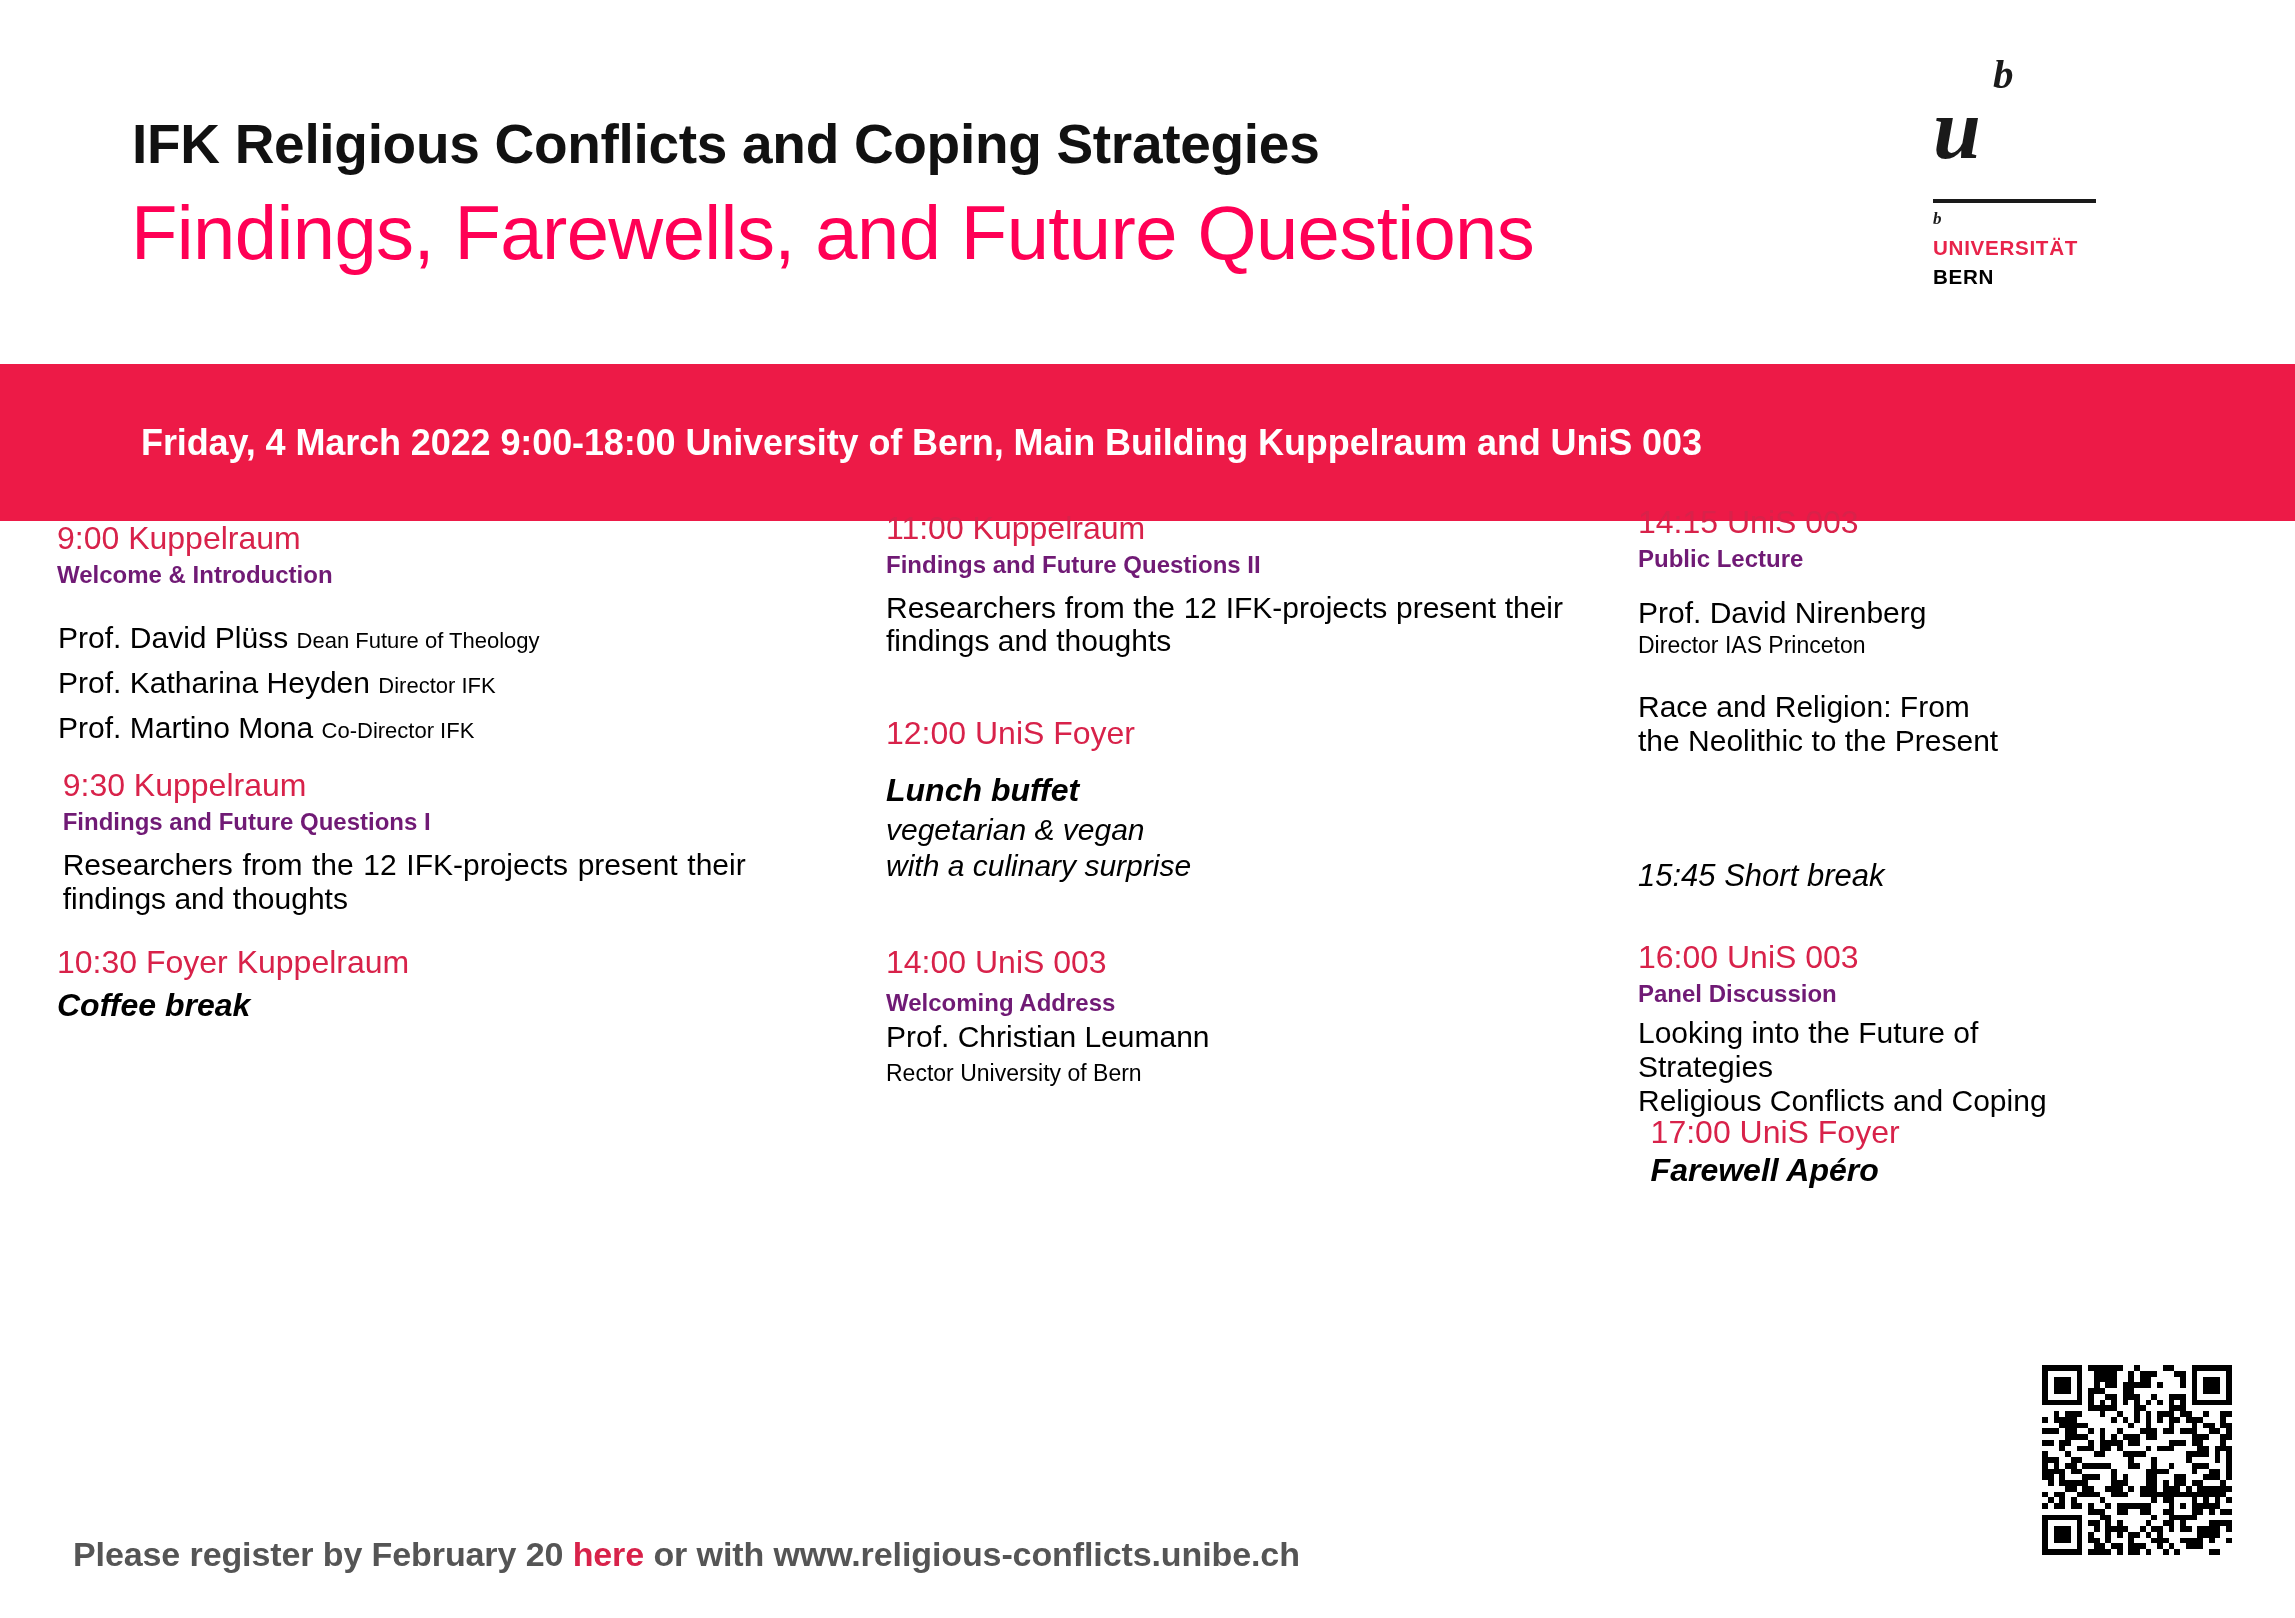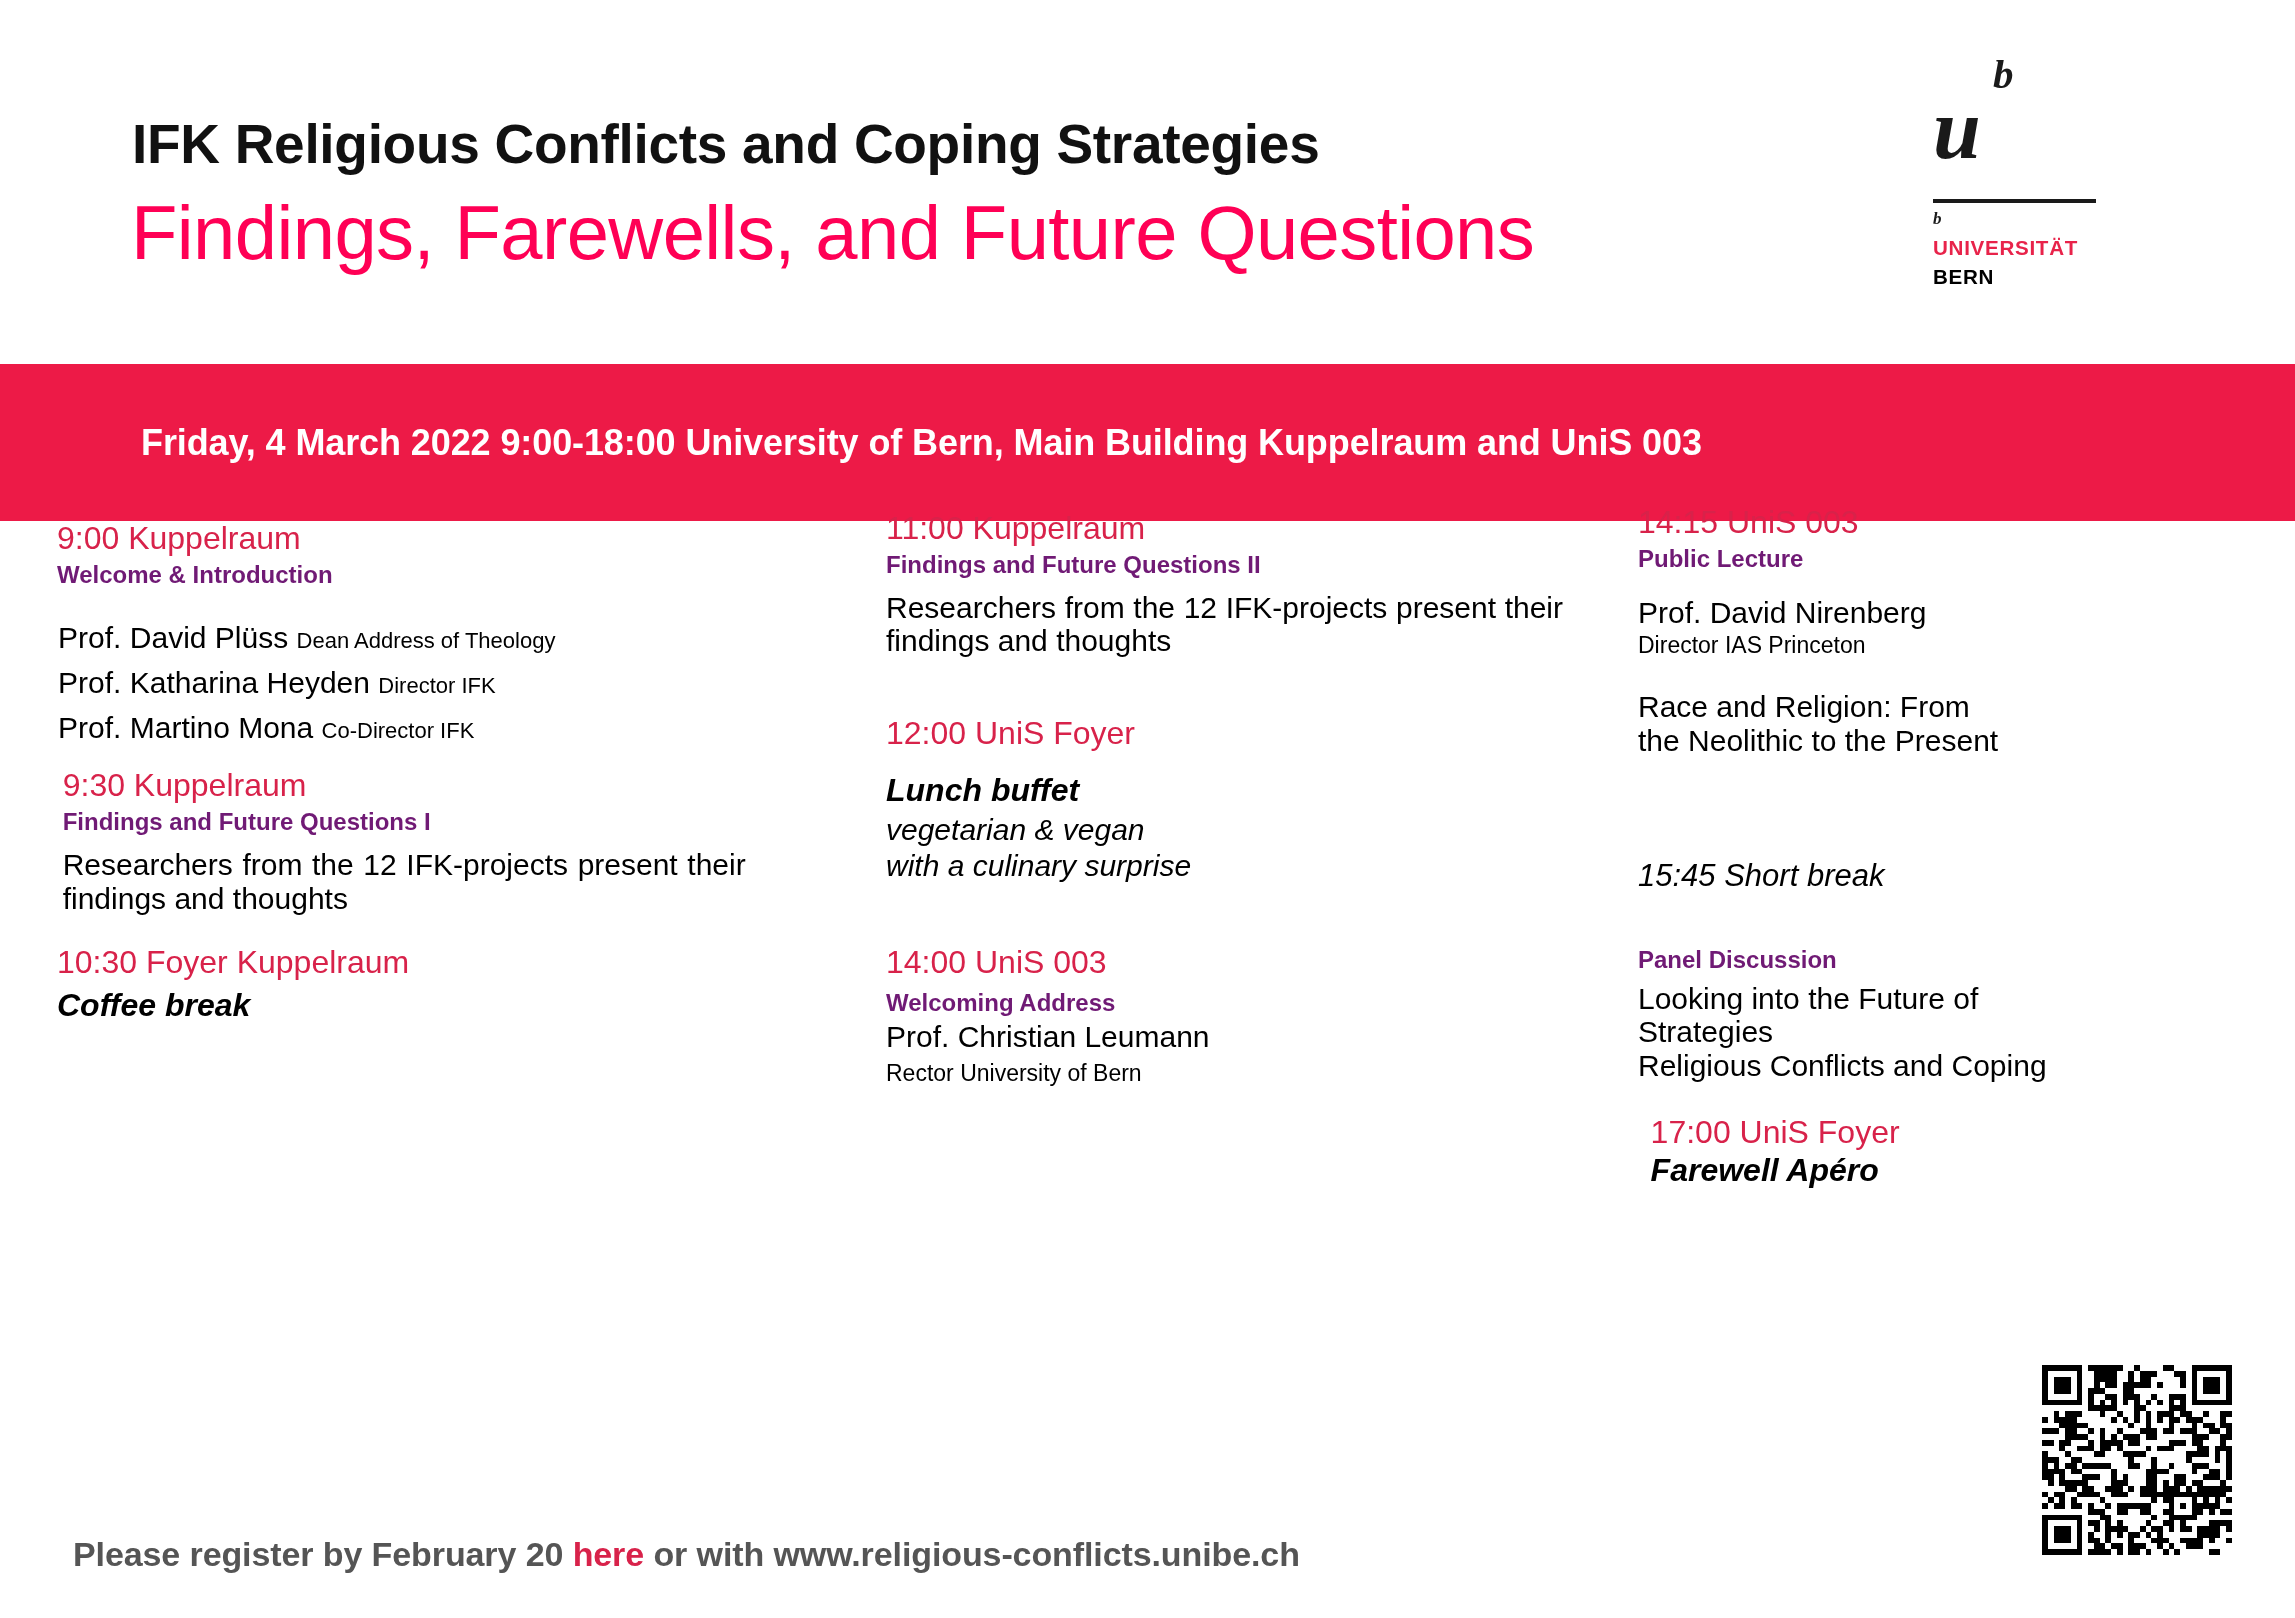--- a/index.html
+++ b/index.html
@@ -289,21 +289,21 @@
   <div class="column" id="column-left">
 
     <div class="session" id="sess-0900">
       <div class="time-heading">9:00 Kuppelraum</div>
       <div class="session-title">Welcome &amp; Introduction</div>
     </div>
 
     <div id="speakers-0900">
       <div class="speaker-line" id="speaker-line-1">
         <span>Prof.  David  Plüss</span>
-        <span class="role">Dean  Address  of  Theology</span>
+        <span class="role">Dean  Future  of  Theology</span>
       </div>
       <div class="speaker-line" id="speaker-line-2">
         <span>Prof. Katharina Heyden</span>
         <span class="role">Director IFK</span>
       </div>
       <div class="speaker-line" id="speaker-line-3">
         <span>Prof. Martino Mona</span>
         <span class="role">Co-Director IFK</span>
       </div>
     </div>
@@ -352,20 +352,21 @@
       <div class="session-title">Public Lecture</div>
       <div class="speaker-line" style="margin-top:24px">Prof. David Nirenberg</div>
       <div class="speaker-role-block">Director IAS Princeton</div>
       <div class="session-body" style="margin-top:32px">Race and Religion: From</div>
       <div class="session-body" style="margin-top:0">the Neolithic to the Present</div>
     </div>
 
     <div class="standalone-italic" id="short-break">15:45 Short break</div>
 
     <div class="session" id="sess-1600">
+      <div class="time-heading">16:00 UniS 003</div>
       <div class="session-title">Panel Discussion</div>
       <div class="session-body" style="margin-top:9px">Looking into the Future of</div>
       <div class="session-body" style="margin-top:0">Strategies</div>
       <div class="session-body" style="margin-top:0">Religious Conflicts and Coping</div>
     </div>
 
     <div class="session" id="sess-1700">
       <div class="time-heading">17:00  UniS  Foyer</div>
       <div class="session-title-italic" style="margin-top:3.4px">Farewell Apéro</div>
     </div>

